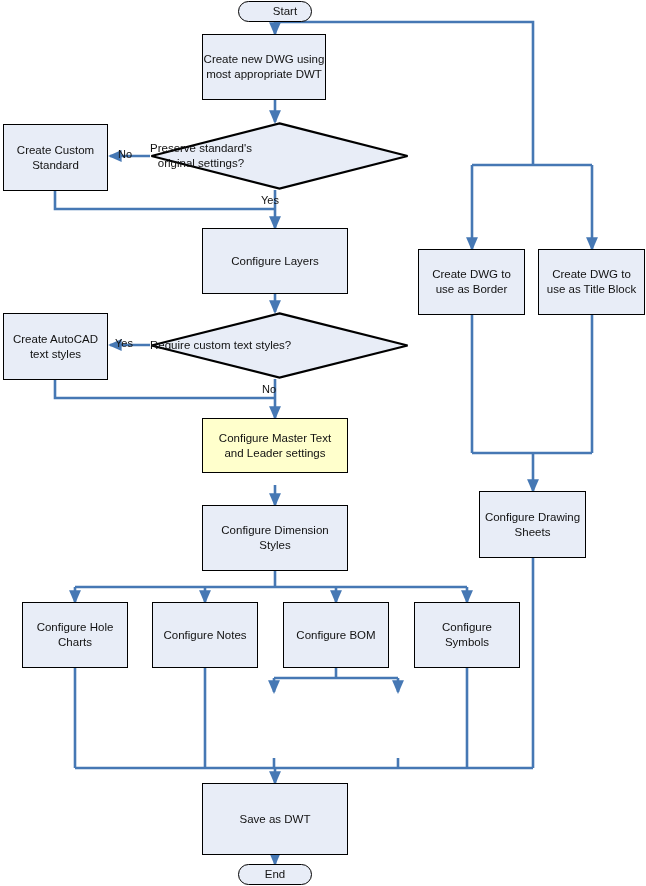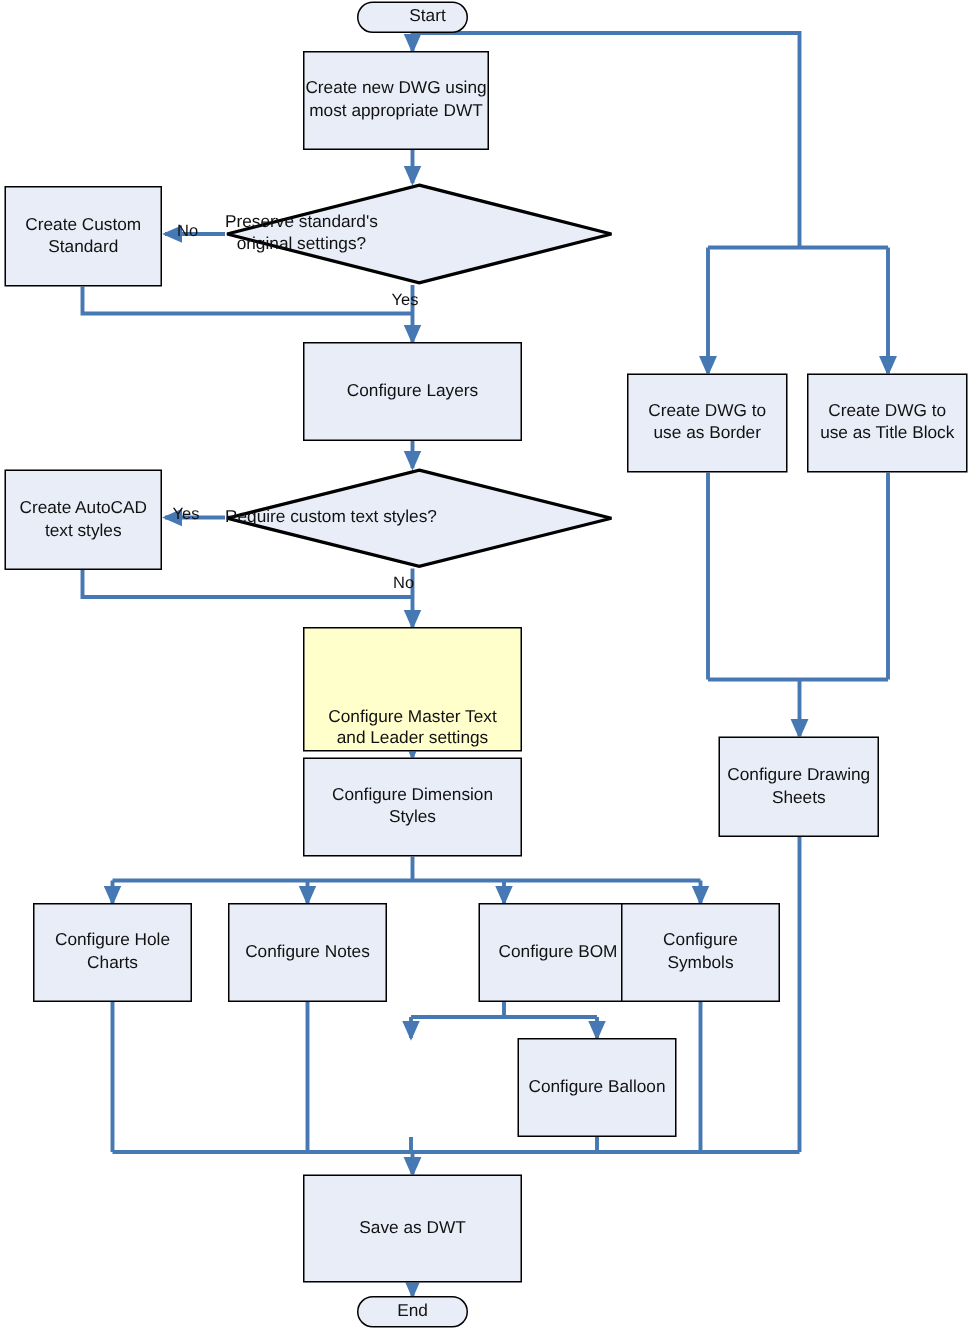--- a/index.html
+++ b/index.html
@@ -197,21 +197,21 @@
   <div class="node process" style="left:3px; top:313px; width:105px; height:67px;">
     <div>
       <div>Create AutoCAD</div>
       <div>text styles</div>
     </div>
   </div>
 
   <div class="edge-label" style="left:115px; top:337px;">Yes</div>
   <div class="edge-label" style="left:262px; top:383px;">No</div>
 
-  <div class="node process highlight" style="left:202px; top:418px; width:146px; height:83px;align-items:flex-end;">
+  <div class="node process highlight" style="left:202px; top:418px; width:146px; height:55px;">
     <div>
       <div>Configure Master Text</div>
       <div>and Leader settings</div>
     </div>
   </div>
 
   <div class="node process" style="left:202px; top:505px; width:146px; height:66px;">
     <div>
       <div>Configure Dimension</div>
       <div>Styles</div>
@@ -222,35 +222,32 @@
     <div>
       <div>Configure Hole</div>
       <div>Charts</div>
     </div>
   </div>
 
   <div class="node process" style="left:152px; top:602px; width:106px; height:66px;">
     <span>Configure Notes</span>
   </div>
 
-  <div class="node process" style="left:283px; top:602px; width:106px; height:66px;margin-left:36px;">
+  <div class="node process" style="left:283px; top:602px; width:106px; height:66px;">
     <span>Configure BOM</span>
   </div>
 
   <div class="node process" style="left:414px; top:602px; width:106px; height:66px;">
     <div>
       <div>Configure</div>
       <div>Symbols</div>
     </div>
   </div>
 
 
-  <div class="node process" style="left:345px; top:692px; width:106px; height:66px;">
-    <span>Configure Balloon</span>
-  </div>
 
   <div class="node process" style="left:418px; top:249px; width:107px; height:66px;">
     <div>
       <div>Create DWG to</div>
       <div>use as Border</div>
     </div>
   </div>
 
   <div class="node process" style="left:538px; top:249px; width:107px; height:66px;">
     <div>

